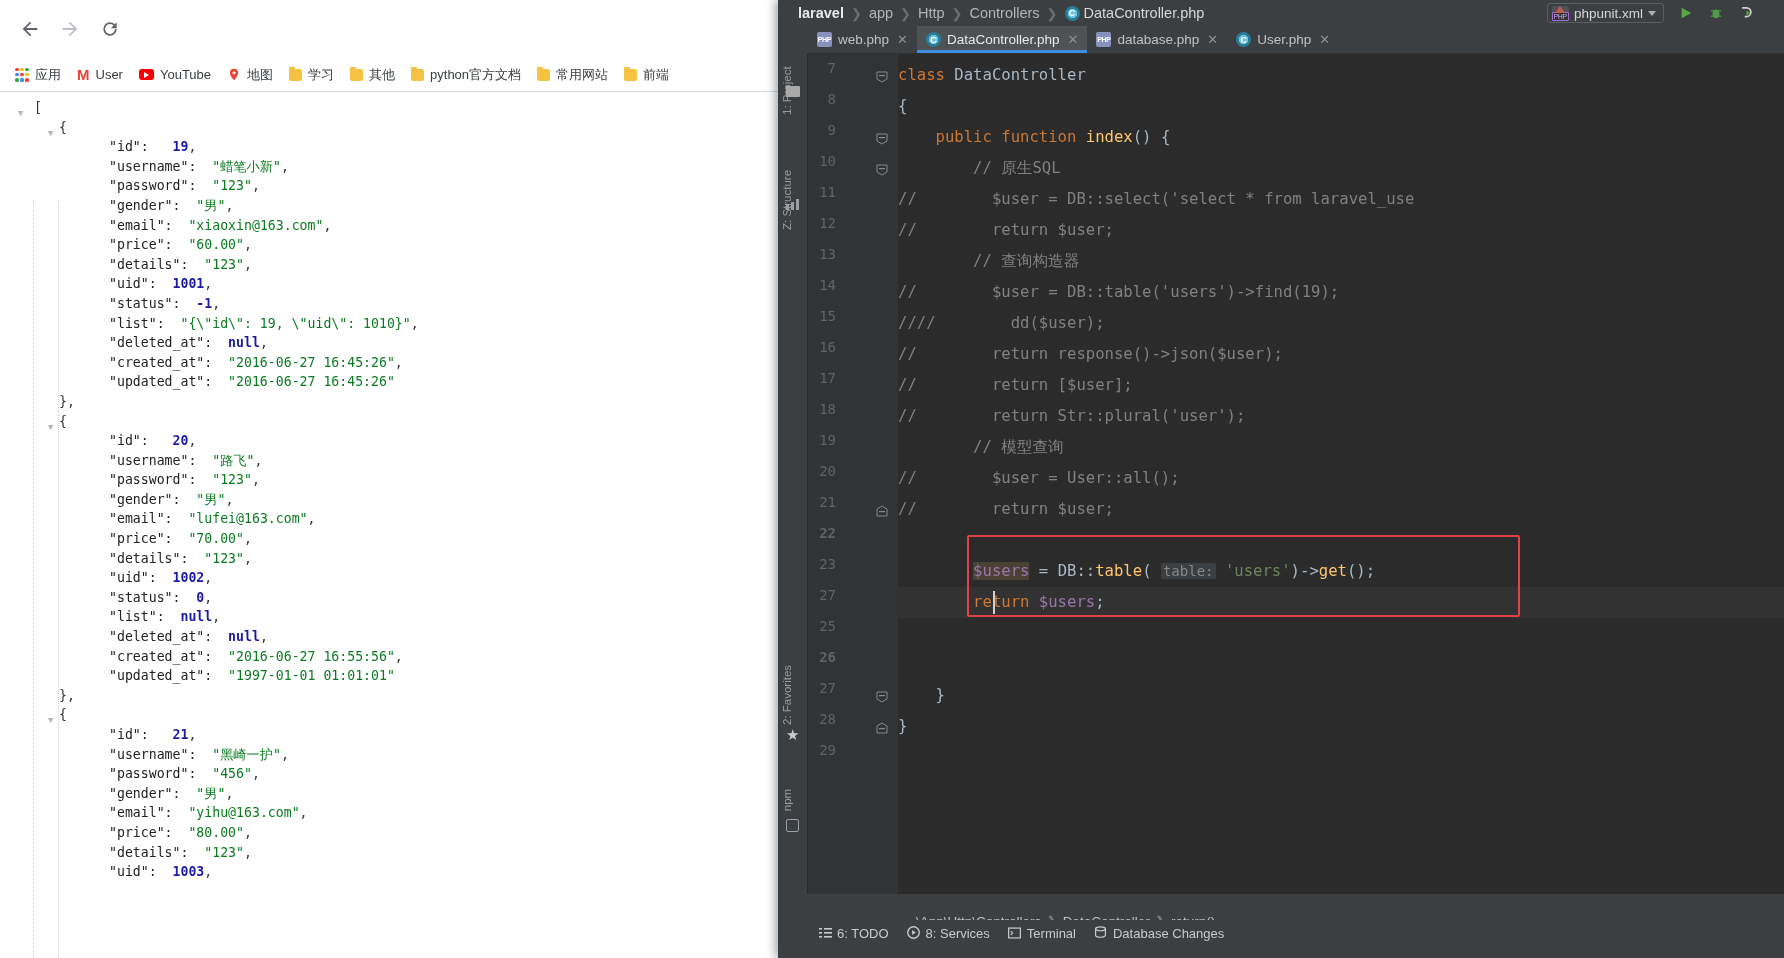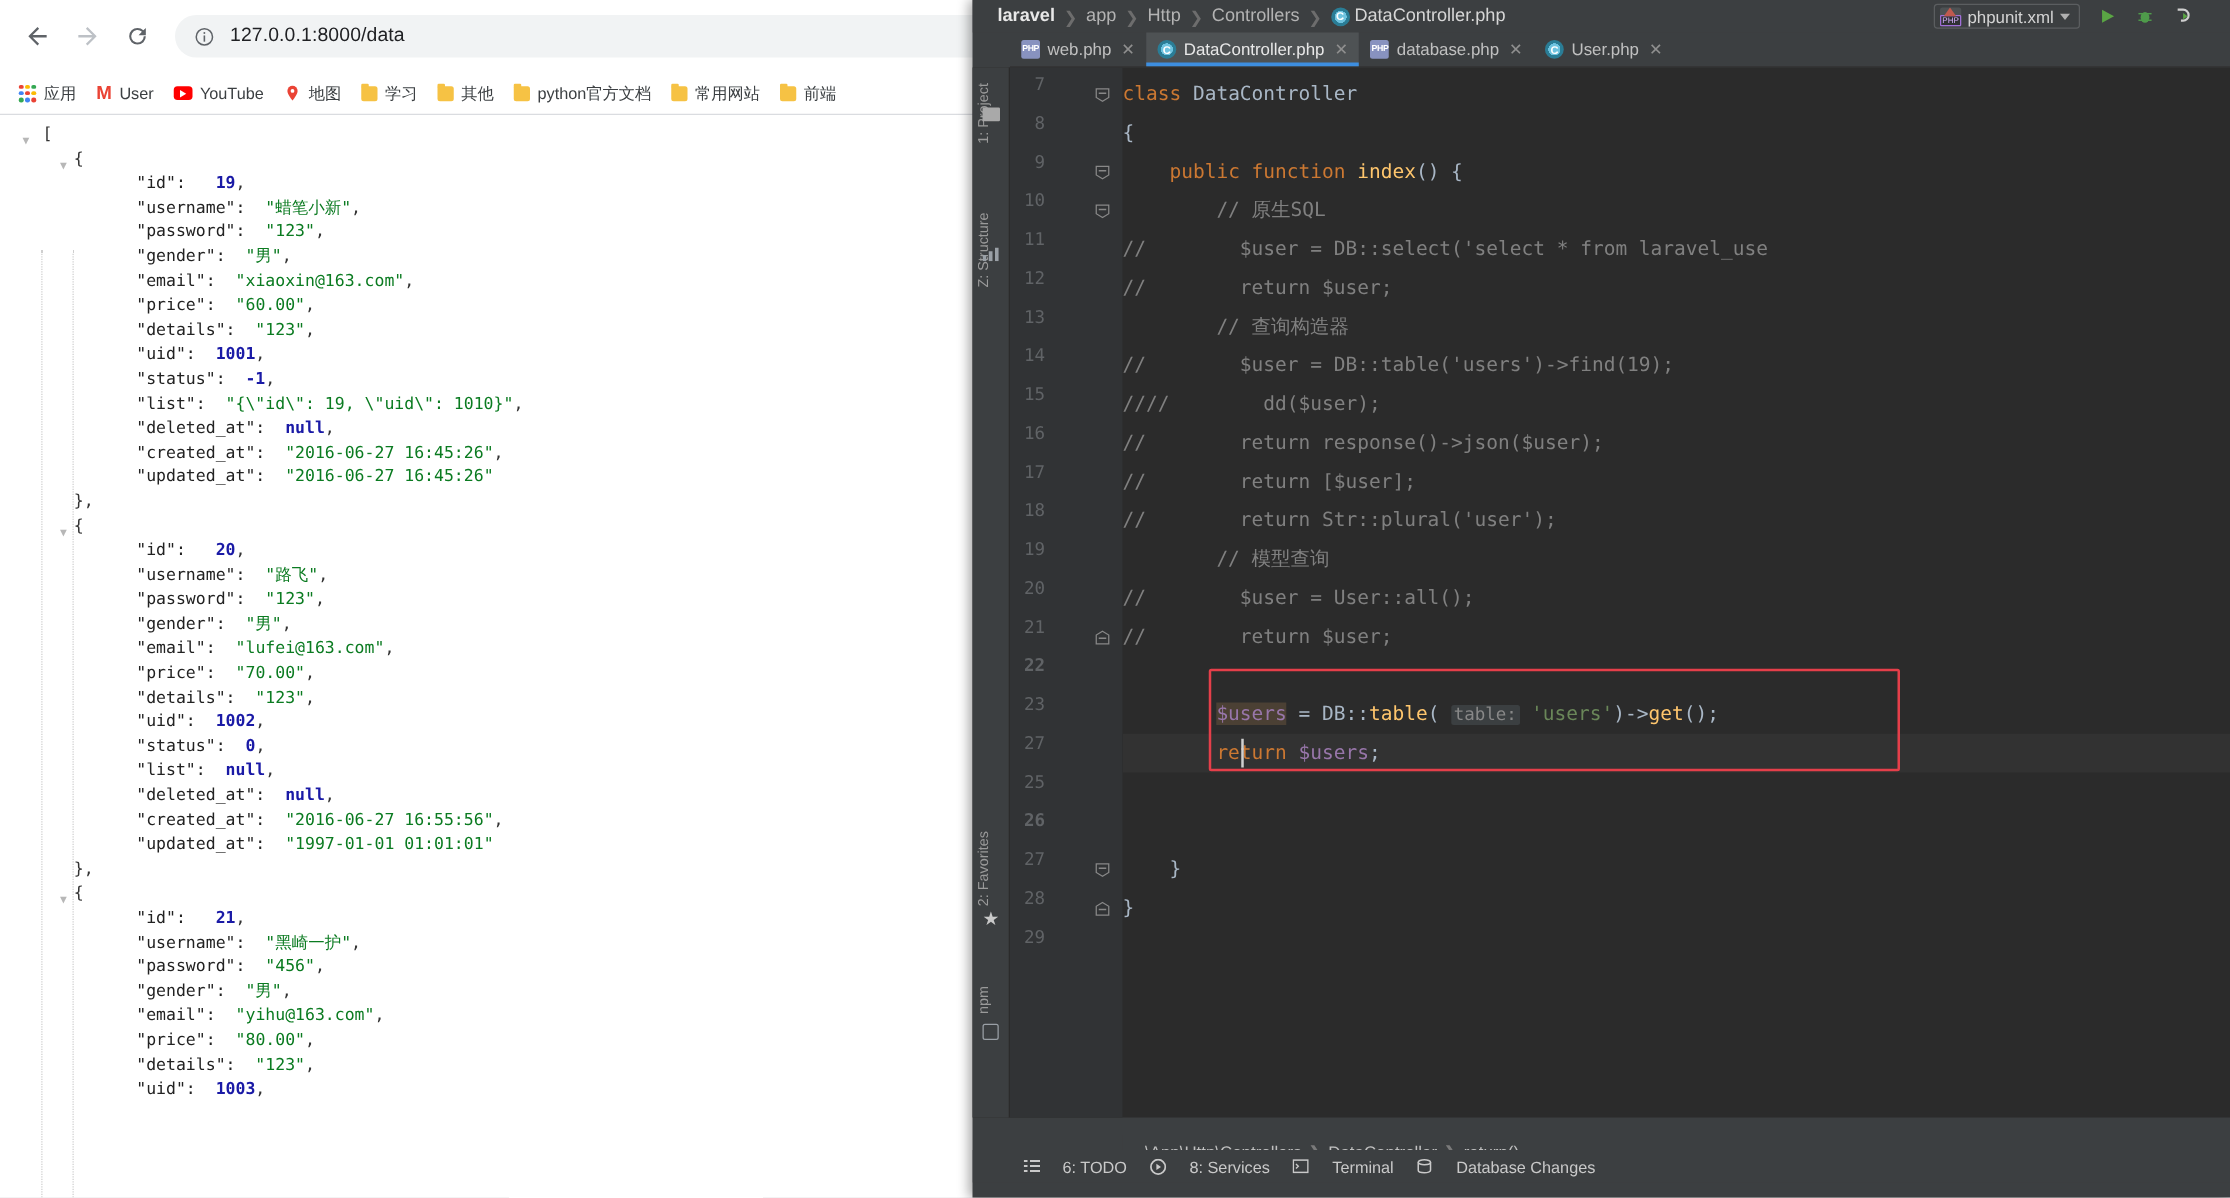--- a/index.html
+++ b/index.html
@@ -119,21 +119,21 @@
   .varhl { background:#4b4034; }
   .caretbar { position:absolute; width:2px; background:#d0d0d0; }
 
   .bcrumb { position:absolute; left:120px; right:0; height:26px; background:#3c3f41;
             display:flex; align-items:center; font-size:13.5px; color:#c0c0c0; gap:5px;
             padding-left:18px; }
   .bcrumb .sep { color:#7a7a7a; }
 
   .statusbar { position:absolute; left:0; right:0; height:26px; background:#3c3f41;
                display:flex; align-items:center; gap:18px; padding-left:40px; }
-  .sb { display:flex; align-items:center; gap:18px; font-size:13px; color:#c9c9c9; }
+  .sb { display:flex; align-items:flex-start; gap:5px; font-size:13px; color:#c9c9c9; }
   .sbico { width:14px; height:14px; display:flex; align-items:center; justify-content:center; }
 </style>
 </head>
 <body>
 
 <div id="browser">
 
   <div class="bw-toolbar">
     <div class="nav-btn">
       <svg width="22" height="22" viewBox="0 0 24 24">
@@ -144,30 +144,20 @@
       <svg width="22" height="22" viewBox="0 0 24 24">
           <path d="M4 11h12.2l-5.6-5.6L12 4l8 8-8 8-1.4-1.4 5.6-5.6H4z" fill="currentColor"></path>
         </svg>
     </div>
     <div class="nav-btn">
       <svg width="20" height="20" viewBox="0 0 24 24">
           <path d="M17.65 6.35A7.96 7.96 0 0012 4a8 8 0 108 8h-2a6 6 0 11-1.76-4.24L13 11h7V4z" fill="currentColor"></path>
         </svg>
     </div>
 
-    <div class="omnibox">
-      <span class="omni-ico">
-        <svg width="17" height="17" viewBox="0 0 24 24">
-            <circle cx="12" cy="12" r="9.2" fill="none" stroke="currentColor" stroke-width="1.7"></circle>
-            <rect x="11.1" y="10.4" width="1.8" height="7" fill="currentColor"></rect>
-            <rect x="11.1" y="6.6" width="1.8" height="2" fill="currentColor"></rect>
-          </svg>
-      </span>
-      <span class="omni-url" title="Search Google or type a URL">127.0.0.1:8000/data</span>
-    </div>
   </div>
 
   <div class="bookmarks">
     <div class="bm">
       <span class="apps-grid">
         <i style="background:#ea4335"></i>
           <i style="background:#fbbc05"></i>
           <i style="background:#34a853"></i>
         <i style="background:#4285f4"></i>
           <i style="background:#ea4335"></i>

